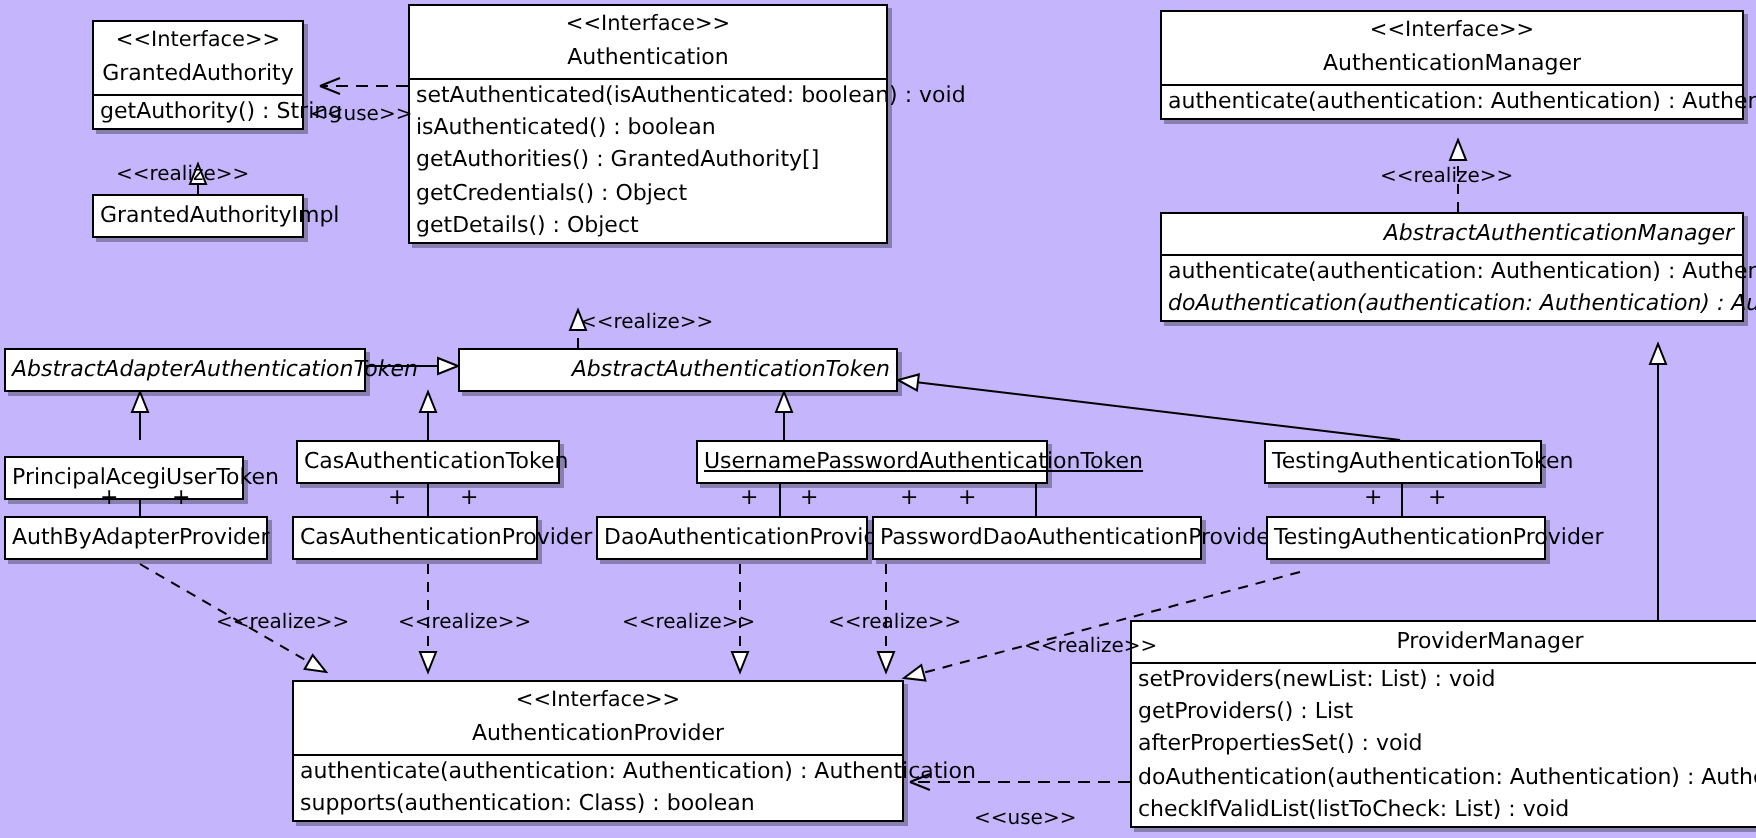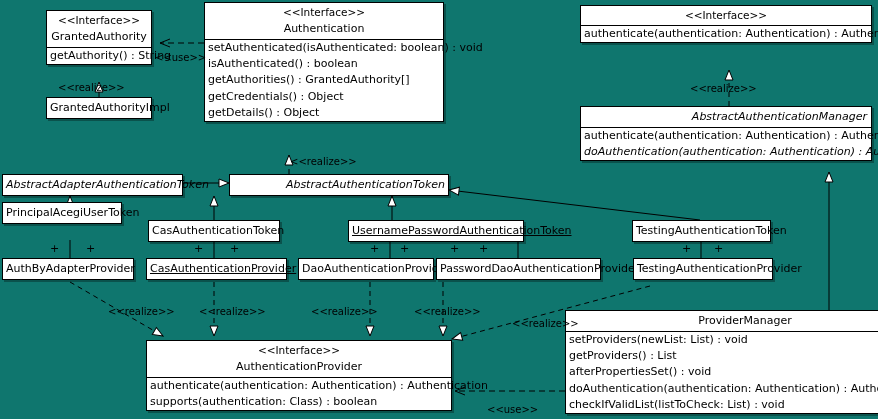--- a/index.html
+++ b/index.html
@@ -4,21 +4,21 @@
 <style>
   html, body {
     margin: 0;
     padding: 0;
     background: #ececec;
   }
   #canvas {
     position: relative;
     width: 878px;
     height: 419px;
-    background: #0f766e;
+    background: #c4b5fd;
     overflow: hidden;
     font-family: "DejaVu Sans", sans-serif;
   }
   svg.edges {
     position: absolute;
     left: 0; top: 0;
     width: 878px;
     height: 419px;
     overflow: visible;
   }
@@ -193,20 +193,21 @@
       <div class="mrow">isAuthenticated() : boolean</div>
       <div class="mrow">getAuthorities() : GrantedAuthority[]</div>
       <div class="mrow">getCredentials() : Object</div>
       <div class="mrow">getDetails() : Object</div>
     </div>
   </div>
 
   <div class="umlbox" style="left:580px; top:5px; width:292px;">
     <div class="hdr">
       <span class="stereo">&lt;&lt;Interface&gt;&gt;</span>
+      <span class="nm">AuthenticationManager</span>
     </div>
     <div class="compartment">
       <div class="mrow">authenticate(authentication: Authentication) : Authentication</div>
     </div>
   </div>
 
   <div class="umlbox" style="left:580px; top:106px; width:292px;">
     <div class="hdr italic">
       <span class="nm">AbstractAuthenticationManager</span>
     </div>
@@ -217,41 +218,41 @@
   </div>
 
   <div class="umlbox" style="left:2px; top:174px; width:181px;">
     <div class="simple italic">AbstractAdapterAuthenticationToken</div>
   </div>
 
   <div class="umlbox" style="left:229px; top:174px; width:220px;">
     <div class="simple italic">AbstractAuthenticationToken</div>
   </div>
 
-  <div class="umlbox" style="left:2px; top:202px; width:120px;">
+  <div class="umlbox" style="left:2px; top:228px; width:120px;">
     <div class="simple">PrincipalAcegiUserToken</div>
   </div>
 
   <div class="umlbox" style="left:148px; top:220px; width:132px;">
     <div class="simple">CasAuthenticationToken</div>
   </div>
 
   <div class="umlbox" style="left:348px; top:220px; width:176px;text-decoration:underline;">
     <div class="simple">UsernamePasswordAuthenticationToken</div>
   </div>
 
   <div class="umlbox" style="left:632px; top:220px; width:139px;">
     <div class="simple">TestingAuthenticationToken</div>
   </div>
 
   <div class="umlbox" style="left:2px; top:258px; width:132px;">
     <div class="simple">AuthByAdapterProvider</div>
   </div>
 
-  <div class="umlbox" style="left:146px; top:258px; width:141px;text-decoration:underline;">
+  <div class="umlbox" style="left:146px; top:258px; width:123px;">
     <div class="simple">CasAuthenticationProvider</div>
   </div>
 
   <div class="umlbox" style="left:298px; top:258px; width:136px;">
     <div class="simple">DaoAuthenticationProvider</div>
   </div>
 
   <div class="umlbox" style="left:436px; top:258px; width:165px;">
     <div class="simple">PasswordDaoAuthenticationProvider</div>
   </div>

